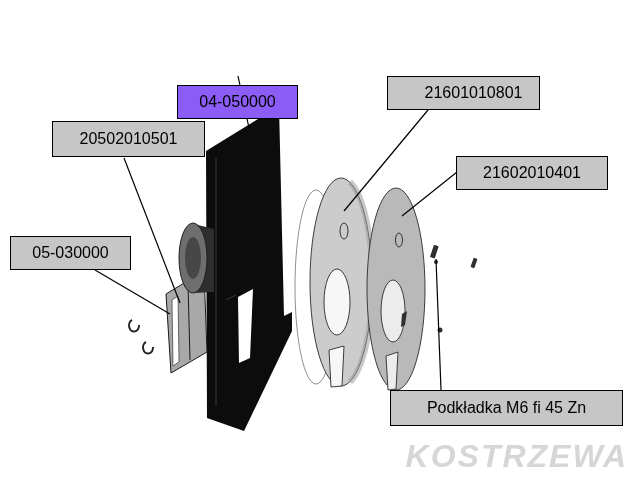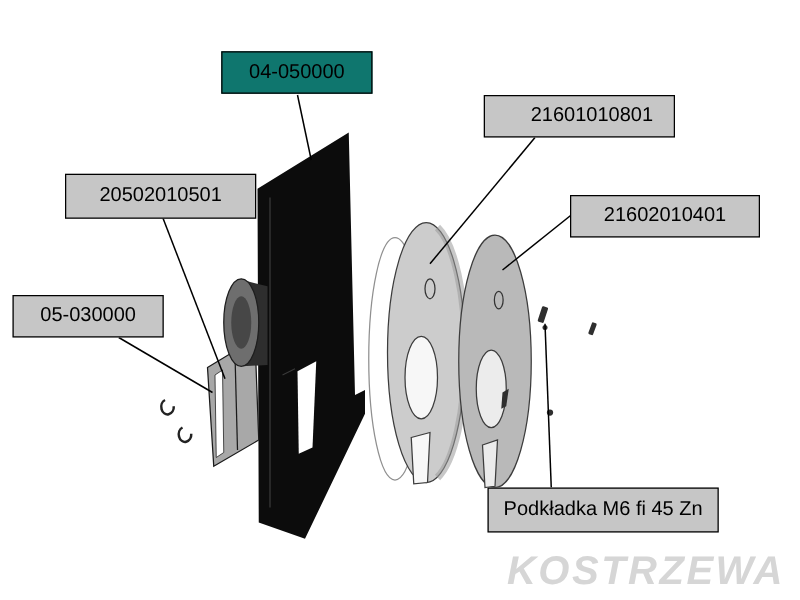--- a/index.html
+++ b/index.html
@@ -26,28 +26,28 @@
     align-items: center;
     justify-content: center;
     background: #c6c6c6;
     border: 1px solid #000000;
     font-size: 16px;
     color: #000000;
     white-space: nowrap;
     cursor: pointer;
     z-index: 3;
   }
-  .callout.highlight { background: #0f766e; }
+  .callout.highlight { background: #8b5cf6; margin-top: 44px; }
 
   .c1 { left: 177px; top: 41px;  width: 121px; height: 34px; }
   .c2 { left: 387px; top: 76px;  width: 153px; height: 34px; padding-left: 20px; }
-  .c3 { left: 52px;  top: 121px; width: 153px; height: 36px; margin-top: 18px; }
+  .c3 { left: 52px;  top: 121px; width: 153px; height: 36px; }
   .c4 { left: 456px; top: 156px; width: 152px; height: 34px; }
   .c5 { left: 10px;  top: 236px; width: 121px; height: 34px; }
-  .c6 { left: 390px; top: 390px; width: 185px; height: 36px; }
+  .c6 { left: 390px; top: 390px; width: 233px; height: 36px; }
 
   .watermark {
     position: absolute;
     right: 12px;
     bottom: 6px;
     text-align: right;
     z-index: 1;
     pointer-events: none;
     user-select: none;
     font-style: italic;

